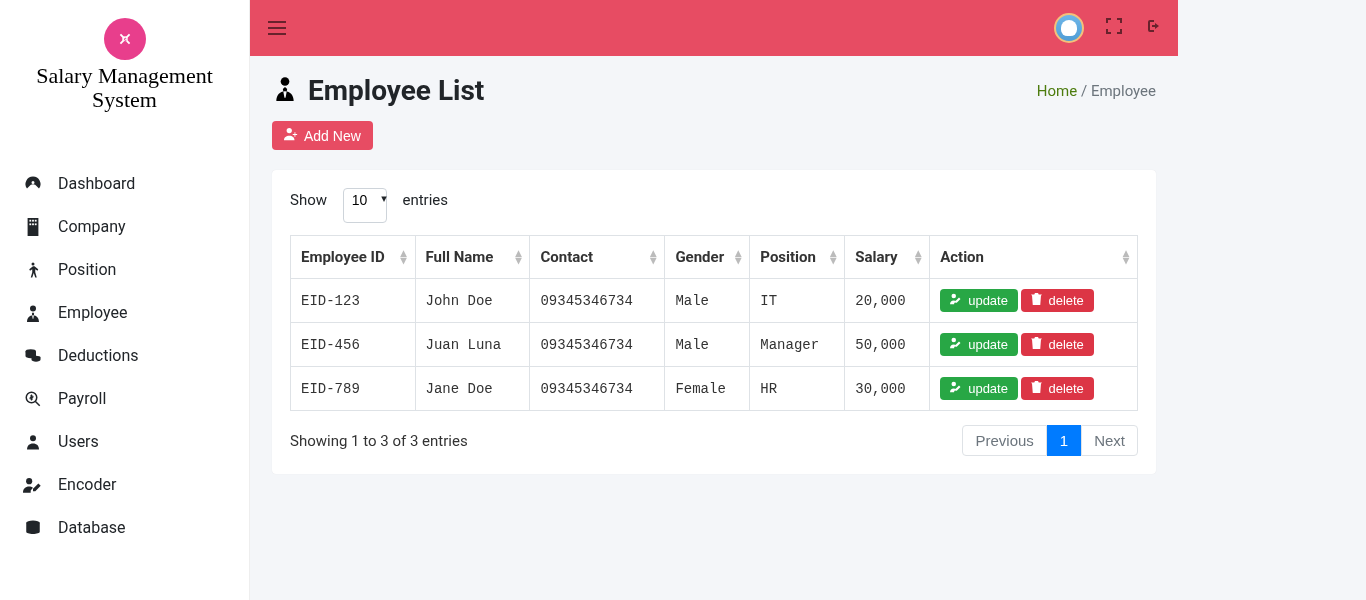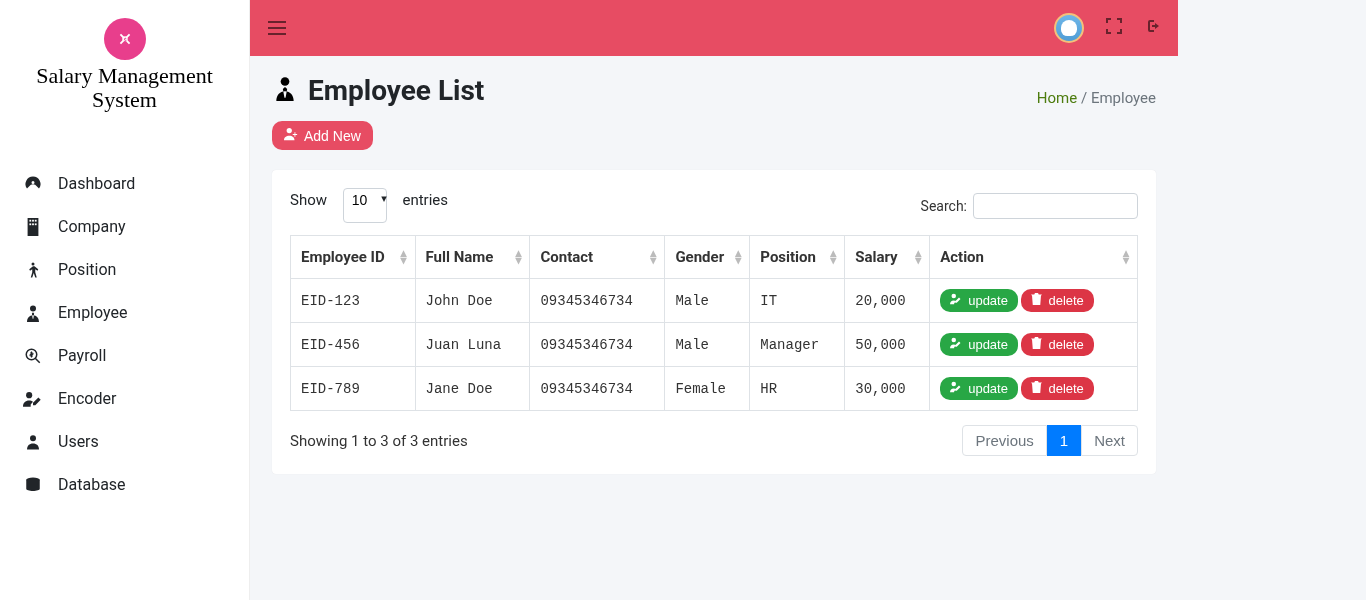--- a/index.html
+++ b/index.html
@@ -13,26 +13,26 @@
 .nav-item { display: flex; align-items: center; padding: 12px 22px; color: #212529; cursor: pointer; font-size: 16px; }
 .nav-icon { width: 22px; margin-right: 14px; display: inline-flex; align-items: center; justify-content: center; font-size: 17px; }
 .main { flex: 1; display: flex; flex-direction: column; }
 .topbar { height: 56px; background: #e74c63; display: flex; align-items: center; padding: 0 18px; color: #fff; }
 .hamburger { cursor: pointer; font-size: 18px; color: rgba(0,0,0,0.55); }
 .topbar-right { margin-left: auto; display: flex; align-items: center; gap: 22px; }
 .avatar-circle { width: 30px; height: 30px; border-radius: 50%; background: linear-gradient(#6fb6e8,#4f9dd6); border: 2px solid #f4c07a; display: flex; align-items: center; justify-content: center; cursor: pointer; }
 .avatar-inner { width: 16px; height: 16px; background: #fff; border-radius: 50% 50% 40% 40%; position: relative; }
 .tb-icon { cursor: pointer; color: rgba(0,0,0,0.55); font-size: 16px; }
 .content { padding: 18px 22px; flex: 1; overflow: auto; }
-.header-row { display: flex; align-items: flex-end; margin-bottom: 14px; gap: 28px; }
+.header-row { display: flex; align-items: center; margin-bottom: 14px; gap: 28px; }
 .page-title { font-size: 28px; font-weight: 700; color: #212529; display: flex; align-items: center; gap: 10px; }
 .page-title .ico { font-size: 24px; }
 .breadcrumb { margin-left: auto; font-size: 15px; color: #6c757d; }
 .breadcrumb a { color: #4d7c0f; text-decoration: none; cursor: pointer; }
-.btn { display: inline-flex; align-items: center; gap: 6px; padding: 6px 12px; border-radius: 10px; border: none; cursor: pointer; font-size: 14px; }
+.btn { display: inline-flex; align-items: center; gap: 6px; padding: 6px 12px; border-radius: 4px; border: none; cursor: pointer; font-size: 14px; }
 .btn-danger { background: #e74c63; color: #fff; }
 .btn-success { background: #28a745; color: #fff; font-size: 13px; padding: 4px 10px; }
 .btn-del { background: #dc3545; color: #fff; font-size: 13px; padding: 4px 10px; }
 .card { background: #fff; border-radius: 4px; padding: 18px; margin-top: 20px; box-shadow: 0 0 1px rgba(0,0,0,0.1); }
 .table-controls { display: flex; align-items: center; margin-bottom: 12px; }
 .table-controls label { font-size: 15px; color: #212529; }
 .length-select { margin: 0 6px; padding: 3px 18px 14px 8px; border: 1px solid #ced4da; border-radius: 4px; font-size: 14px; appearance: none; background: #fff; position: relative; }
 .select-wrap { position: relative; display: inline-block; margin: 0 6px; }
 .select-wrap::after { content: "▾"; position: absolute; right: 6px; top: 4px; font-size: 11px; pointer-events: none; }
 .select-wrap::before { content: "▴"; position: absolute; right: 6px; top: -3px; font-size: 11px; pointer-events: none; }
@@ -103,45 +103,56 @@
           <span class="nav-icon">
             <svg width="18" height="18" viewBox="0 0 24 24" fill="currentColor">
               <circle cx="12" cy="6" r="4"></circle>
               <path d="M12 11l-1.5 1.5 1 7h1l1-7L12 11zm-8 13c0-5 3-9 8-9s8 4 8 9H4z"></path>
             </svg>
           </span>
           <span>Employee</span>
         </div>
         <div class="nav-item">
           <span class="nav-icon">
+            <svg width="18" height="18" viewBox="0 0 24 24" fill="currentColor">
+              <ellipse cx="9" cy="6" rx="7" ry="3"></ellipse>
+              <path d="M2 6v3c0 1.7 3 3 7 3s7-1.3 7-3V6M2 9v3c0 1.7 3 3 7 3s7-1.3 7-3V9"></path>
+              <ellipse cx="16" cy="14" rx="6" ry="2.5"></ellipse>
+              <path d="M10 14v3c0 1.4 2.7 2.5 6 2.5s6-1.1 6-2.5v-3"></path>
+            </svg>
+          </span>
+          <span>Deductions</span>
+        </div>
+        <div class="nav-item">
+          <span class="nav-icon">
             <svg width="18" height="18" viewBox="0 0 24 24" fill="none" stroke="currentColor" stroke-width="2">
               <circle cx="10" cy="10" r="7"></circle>
               <path d="M15 15l6 6"></path>
               <path d="M10 6v8M8 8h3a1 1 0 010 2H9a1 1 0 000 2h3" stroke-width="1.5"></path>
             </svg>
           </span>
           <span>Payroll</span>
         </div>
         <div class="nav-item">
           <span class="nav-icon">
+            <svg width="18" height="18" viewBox="0 0 24 24" fill="currentColor">
+              <circle cx="12" cy="7" r="4"></circle>
+              <path d="M4 22c0-5 3-8 8-8s8 3 8 8H4z"></path>
+            </svg>
+          </span>
+          <span>Users</span>
+        </div>
+        <div class="nav-item">
+          <span class="nav-icon">
             <svg width="20" height="18" viewBox="0 0 26 20" fill="currentColor">
               <circle cx="8" cy="5" r="4"></circle>
               <path d="M0 20c0-5 3-8 8-8 2 0 3.5.5 5 1.5L10 17v3H0zM20 8l3 3-7 7h-3v-3l7-7z"></path>
             </svg>
           </span>
           <span>Encoder</span>
-        </div>
-        <div class="nav-item">
-          <span class="nav-icon">
-            <svg width="18" height="18" viewBox="0 0 24 24" fill="currentColor">
-              <circle cx="12" cy="7" r="4"></circle>
-              <path d="M4 22c0-5 3-8 8-8s8 3 8 8H4z"></path>
-            </svg>
-          </span>
-          <span>Users</span>
         </div>
         <div class="nav-item">
           <span class="nav-icon">
             <svg width="18" height="18" viewBox="0 0 24 24" fill="currentColor">
               <ellipse cx="12" cy="5" rx="9" ry="3"></ellipse>
               <path d="M3 5v6c0 1.7 4 3 9 3s9-1.3 9-3V5M3 11v6c0 1.7 4 3 9 3s9-1.3 9-3v-6"></path>
             </svg>
           </span>
           <span>Database</span>
         </div>
@@ -204,24 +215,20 @@
         <div class="table-controls">
           <label>
             <span>Show</span>
             <span class="select-wrap">
               <select class="length-select">
                 <option>10</option>
               </select>
             </span>
             <span>entries</span>
           </label>
-          <div class="search-wrap">
-            <span>Search:</span>
-            <input class="search-input" type="text" value="" style="">
-          </div>
         </div>
 
         <table>
           <thead>
               <tr id="thead-row">
                 <th>Employee ID<span class="sort">▴<br>▾</span></th>
                 <th>Full Name<span class="sort">▴<br>▾</span></th>
                 <th>Contact<span class="sort">▴<br>▾</span></th>
                 <th>Gender<span class="sort">▴<br>▾</span></th>
                 <th>Position<span class="sort">▴<br>▾</span></th>

